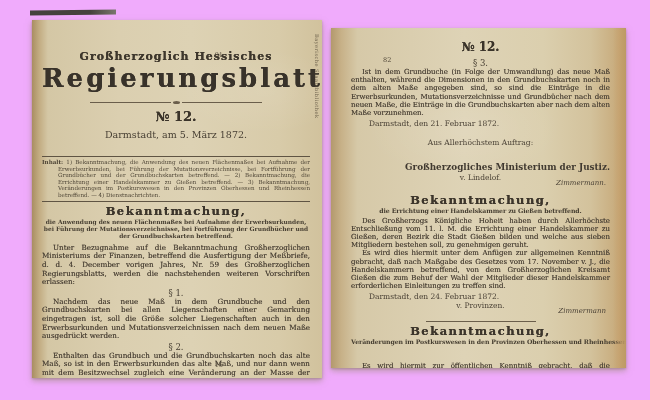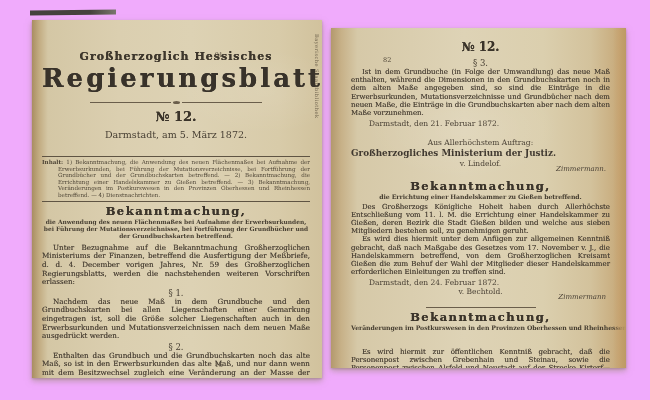--- a/index.html
+++ b/index.html
@@ -60,21 +60,21 @@
   .sec-label { margin-top:2px; text-align:center; font-size:8.5px; line-height:9px; color:#453d31; }
 
   .sig-mark { position:absolute; left:63%; bottom:9px; font-size:6.5px; color:#554b3c; }
 
   .rp .body-p { font-size:7px; line-height:8.2px; }
   .rp-header { position:relative; margin-top:13px; height:12px; }
   .rp-issue { text-align:center; font-size:12px; line-height:12px; font-weight:bold;
     color:#3b342a; text-shadow:0 0 0.5px #3b342a; }
   .date-left { margin-top:2px; padding-left:18px; font-size:7.5px; line-height:9px; }
   .auftrag { margin-top:10px; text-align:center; font-size:7.5px; line-height:9px; }
-  .ministry { margin-top:1px; text-align:left; font-size:8.8px; line-height:11px;
+  .ministry { margin-top:15px; text-align:right; font-size:8.8px; line-height:11px;
     font-weight:bold; color:#403930; }
   .signer { text-align:center; font-size:7.5px; line-height:9px; }
   .countersigner { margin-top:-3px; text-align:right; padding-right:4px; font-size:7px;
     line-height:9px; font-style:italic; }
   .short-rule { margin:5px auto 0; width:110px; height:1px; background:#6a5e4b; }
   .gap-lg { margin-top:6px; }
 </style>
 </head>
 <body>
 
@@ -128,21 +128,21 @@
     <div class="auftrag">Aus Allerhöchstem Auftrag:</div>
     <div class="ministry">Großherzogliches Ministerium der Justiz.</div>
     <div class="signer">v. Lindelof.</div>
     <div class="countersigner">Zimmermann.</div>
 
     <div class="ann-heading gap-lg">Bekanntmachung,</div>
     <div class="ann-sub ann-sub-nowrap">die Errichtung einer Handelskammer zu Gießen betreffend.</div>
     <div class="body-p" style="margin-top:2px;">Des Großherzogs Königliche Hoheit haben durch Allerhöchste Entschließung vom 11. l. M. die Errichtung einer Handelskammer zu Gießen, deren Bezirk die Stadt Gießen bilden und welche aus sieben Mitgliedern bestehen soll, zu genehmigen geruht.</div>
     <div class="body-p tight">Es wird dies hiermit unter dem Anfügen zur allgemeinen Kenntniß gebracht, daß nach Maßgabe des Gesetzes vom 17. November v. J., die Handelskammern betreffend, von dem Großherzoglichen Kreisamt Gießen die zum Behuf der Wahl der Mitglieder dieser Handelskammer erforderlichen Einleitungen zu treffen sind.</div>
     <div class="date-left">Darmstadt, den 24. Februar 1872.</div>
-    <div class="signer">v. Bechtold.</div>
+    <div class="signer">v. Provinzen.</div>
     <div class="countersigner">Zimmermann</div>
 
     <div class="short-rule"></div>
 
     <div class="ann-heading">Bekanntmachung,</div>
     <div class="ann-sub ann-sub-nowrap">Veränderungen im Postkurswesen in den Provinzen Oberhessen und Rheinhessen betreffend.</div>
     <div class="body-p" style="margin-top:16px;">Es wird hiermit zur öffentlichen Kenntniß gebracht, daß die Personenpost zwischen Grebenhain und Steinau, sowie die Personenpost zwischen Alsfeld und Neustadt auf der Strecke Kirtorf—Neustadt aufgehoben, dagegen eine Personenpost zwischen Alsfeld und</div>
   </div>
 
 </div>

